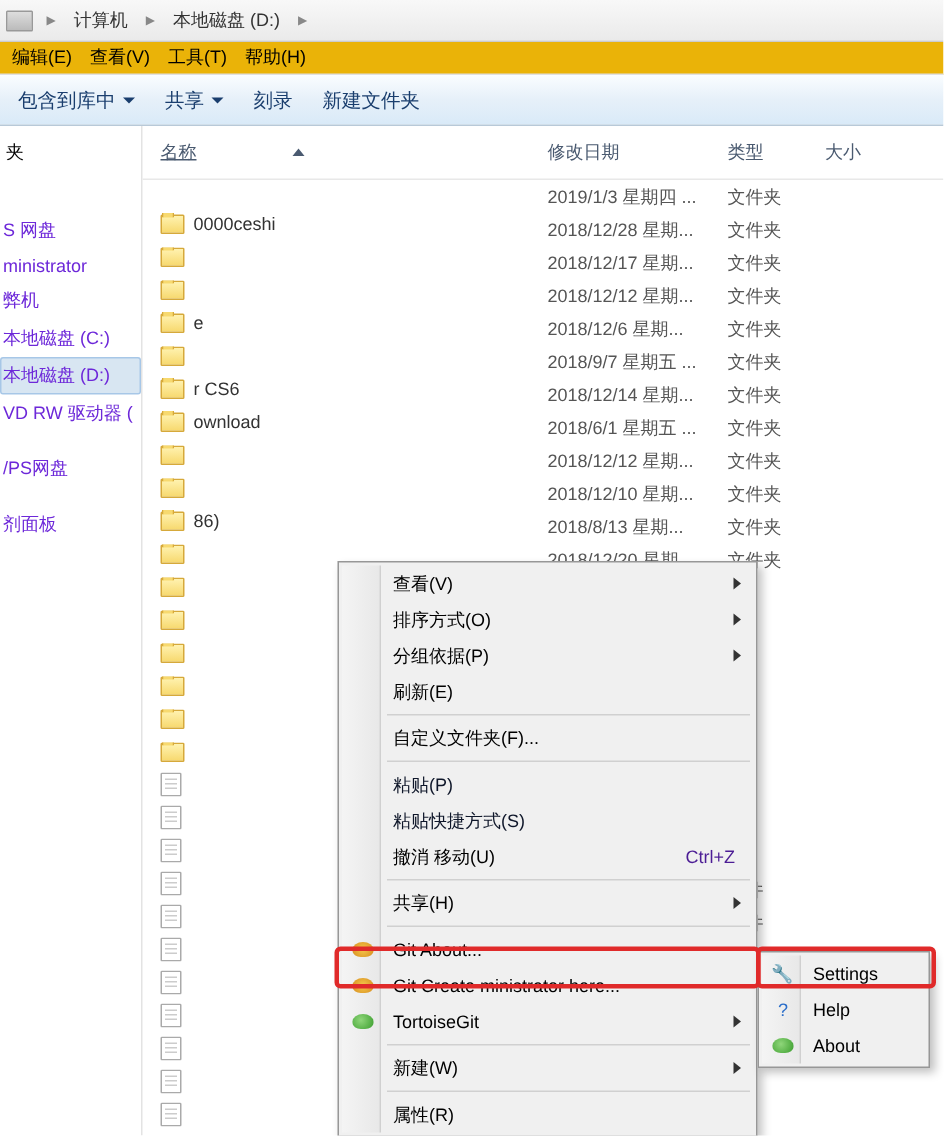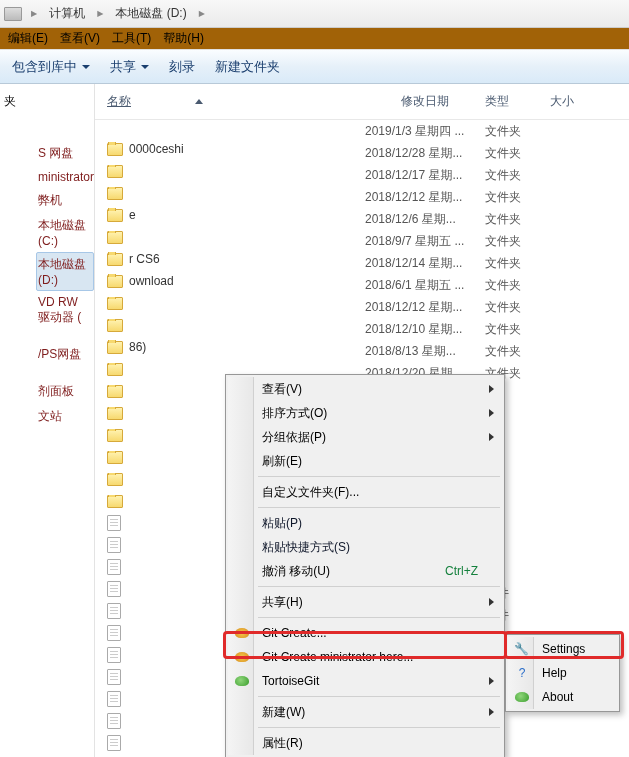--- a/index.html
+++ b/index.html
@@ -1,53 +1,53 @@
 <!DOCTYPE html>
 <html><head>
 <meta charset="utf-8">
 <style>
 * { box-sizing: border-box; margin: 0; padding: 0; font-family: "Microsoft YaHei", "Segoe UI", sans-serif; }
 body { width: 629px; height: 757px; overflow: hidden; background: #fff; font-size: 12px; color: #000; position: relative; }
 .header-bar { height: 28px; background: linear-gradient(#f8f8f8,#eaeaea); border-bottom: 1px solid #ccc; display: flex; align-items: center; padding: 0 4px; gap: 4px; }
 .drive-icon { width: 18px; height: 14px; background: linear-gradient(#ddd,#bbb); border: 1px solid #999; border-radius: 1px; }
 .bc-sep { color: #888; font-size: 8px; padding: 0 5px; }
 .bc-item { color: #333; padding: 2px 3px; }
-.menu-bar { height: 22px; background: #a16207; border-bottom: 1px solid #e0e0e0; display: flex; align-items: center; padding: 0 2px; }
+.menu-bar { height: 22px; background: #eab308; border-bottom: 1px solid #e0e0e0; display: flex; align-items: center; padding: 0 2px; }
 .menu-bar span { padding: 2px 6px; cursor: default; }
 .toolbar { height: 34px; background: linear-gradient(#fafdff,#e6f0f9 50%,#d9eaf8); border-bottom: 1px solid #b8c9d8; display: flex; align-items: center; padding: 0 12px; gap: 20px; color: #1a3e6e; font-size: 13px; }
 .toolbar .tb { display: flex; align-items: center; gap: 5px; }
 .tb-caret { width: 0; height: 0; border-left: 4px solid transparent; border-right: 4px solid transparent; border-top: 4px solid #1a3e6e; }
 .content { display: flex; height: calc(100% - 84px); }
 .sidebar { width: 95px; background: #fff; border-right: 1px solid #e3e3e3; padding-top: 6px; }
-.side-item { padding: 4px 4px 4px 2px; display: flex; align-items: center; gap: 4px; font-size: 12px; color: #7f1d1d; margin-left: 36px; }
+.side-item { padding: 4px 4px 4px 2px; display: flex; align-items: center; gap: 4px; font-size: 12px; color: #6d28d9; }
 .side-item.sel { background: #d8e6f2; border: 1px solid #a7c7e7; border-radius: 2px; padding: 3px 3px 3px 1px; }
 .side-head { padding: 3px 4px; font-size: 12px; }
 .main { flex: 1; position: relative; overflow: hidden; }
 .cols { height: 36px; display: flex; align-items: center; border-bottom: 1px solid #e8e8e8; color: #4a5a70; font-size: 12px; }
 .col-name { width: 270px; padding-left: 12px; display: flex; align-items: center; gap: 4px; text-decoration: underline; }
-.col-date { width: 120px; text-align: center; }
+.col-date { width: 120px; }
 .col-type { width: 60px; }
 .col-size { flex: 1; padding-left: 5px; }
 .sort-caret { width: 0; height: 0; border-left: 4px solid transparent; border-right: 4px solid transparent; border-bottom: 5px solid #4a5a70; }
 .row { height: 22px; display: flex; align-items: center; font-size: 12px; color: #333; }
 .cell-name { width: 270px; padding-left: 12px; display: flex; align-items: center; gap: 6px; overflow: hidden; margin-top: 36px; }
 .cell-date { width: 120px; color: #555; white-space: nowrap; overflow: hidden; text-overflow: ellipsis; }
 .cell-type { width: 60px; color: #555; }
 .cell-size { flex: 1; }
 .folder { width: 16px; height: 13px; background: linear-gradient(#fff2b0,#f7d96f); border: 1px solid #d6a93a; border-radius: 1px; position: relative; flex-shrink: 0; }
 .folder::before { content: ""; position: absolute; top: -3px; left: 0; width: 6px; height: 3px; background: #f7d96f; border: 1px solid #d6a93a; border-bottom: none; border-radius: 1px 1px 0 0; }
 .file { width: 14px; height: 16px; background: #fff; border: 1px solid #aaa; border-radius: 1px; flex-shrink: 0; position: relative; }
 .file::after { content: ""; position: absolute; top: 3px; left: 2px; right: 2px; height: 1px; background: #ccc; box-shadow: 0 3px 0 #ccc, 0 6px 0 #ccc; }
 .ctx-menu { position: absolute; background: #f0f0f0; border: 1px solid #979797; box-shadow: 3px 3px 6px rgba(0,0,0,.25); font-size: 12px; z-index: 10; padding: 2px; }
 .ctx-menu .strip { position: absolute; left: 2px; top: 2px; bottom: 2px; width: 26px; background: linear-gradient(90deg,#f4f4f4,#e8e8e8); border-right: 1px solid #d0d0d0; }
 .ctx-item { position: relative; height: 24px; display: flex; align-items: center; padding-left: 34px; padding-right: 20px; cursor: default; }
 .ctx-item.disabled { color: #0f172a; }
 .ctx-sep { position: relative; height: 1px; margin: 3px 2px 3px 30px; background: #d0d0d0; }
 .ctx-arrow { position: absolute; right: 8px; width: 0; height: 0; border-top: 4px solid transparent; border-bottom: 4px solid transparent; border-left: 5px solid #333; }
-.ctx-hint { position: absolute; right: 24px; color: #15803d; }
+.ctx-hint { position: absolute; right: 12px; color: #4c1d95; }
 .ctx-ico { position: absolute; left: 6px; width: 16px; height: 16px; display: flex; align-items: center; justify-content: center; }
 .turtle { width: 14px; height: 10px; background: radial-gradient(circle at 40% 40%, #8fd67a, #3a9d2d); border-radius: 50% 50% 40% 40%; }
 .highlight { border: 3px solid #e02a2a; border-radius: 4px; pointer-events: none; }
 #hl1 { position: absolute; left: 223px; top: 631px; width: 284px; height: 28px; z-index: 20; }
 #hl2 { position: absolute; left: 504px; top: 631px; width: 120px; height: 28px; z-index: 20; }
 .submenu { left: 505px; top: 634px; width: 115px; }
 </style>
 </head>
 <body>
 
@@ -92,21 +92,20 @@
         <div class="side-item">S 网盘</div>
         <div class="side-item">ministrator</div>
         <div class="side-item">弊机</div>
         <div class="side-item">本地磁盘 (C:)</div>
         <div class="side-item sel">本地磁盘 (D:)</div>
         <div class="side-item">VD RW 驱动器 (</div>
         <div style="height: 12px;"></div>
         <div class="side-item">/PS网盘</div>
         <div style="height: 12px;"></div>
         <div class="side-item">剂面板</div>
-        <div class="side-item">文站</div>
       </div>
   </div>
   <div class="main">
     <div class="cols">
       <div class="col-name">
           <span>名称</span>
           <span class="sort-caret" style="margin-left:60px"></span>
         </div>
       <div class="col-date">修改日期</div>
       <div class="col-type">类型</div>
@@ -404,21 +403,21 @@
   <div class="ctx-sep"></div>
   <div class="ctx-item">
       <span>共享(H)</span>
       <span class="ctx-arrow"></span>
     </div>
   <div class="ctx-sep"></div>
   <div class="ctx-item">
       <span class="ctx-ico">
         <span class="turtle" style="background:radial-gradient(circle,#f5c84b,#d68b1e)"></span>
       </span>
-      <span>Git Create...</span>
+      <span>Git About...</span>
     </div>
   <div class="ctx-item">
       <span class="ctx-ico">
         <span class="turtle" style="background:radial-gradient(circle,#f5c84b,#d68b1e)"></span>
       </span>
       <span>Git Create ministrator here...</span>
     </div>
   <div class="ctx-item">
       <span class="ctx-ico">
         <span class="turtle"></span>

